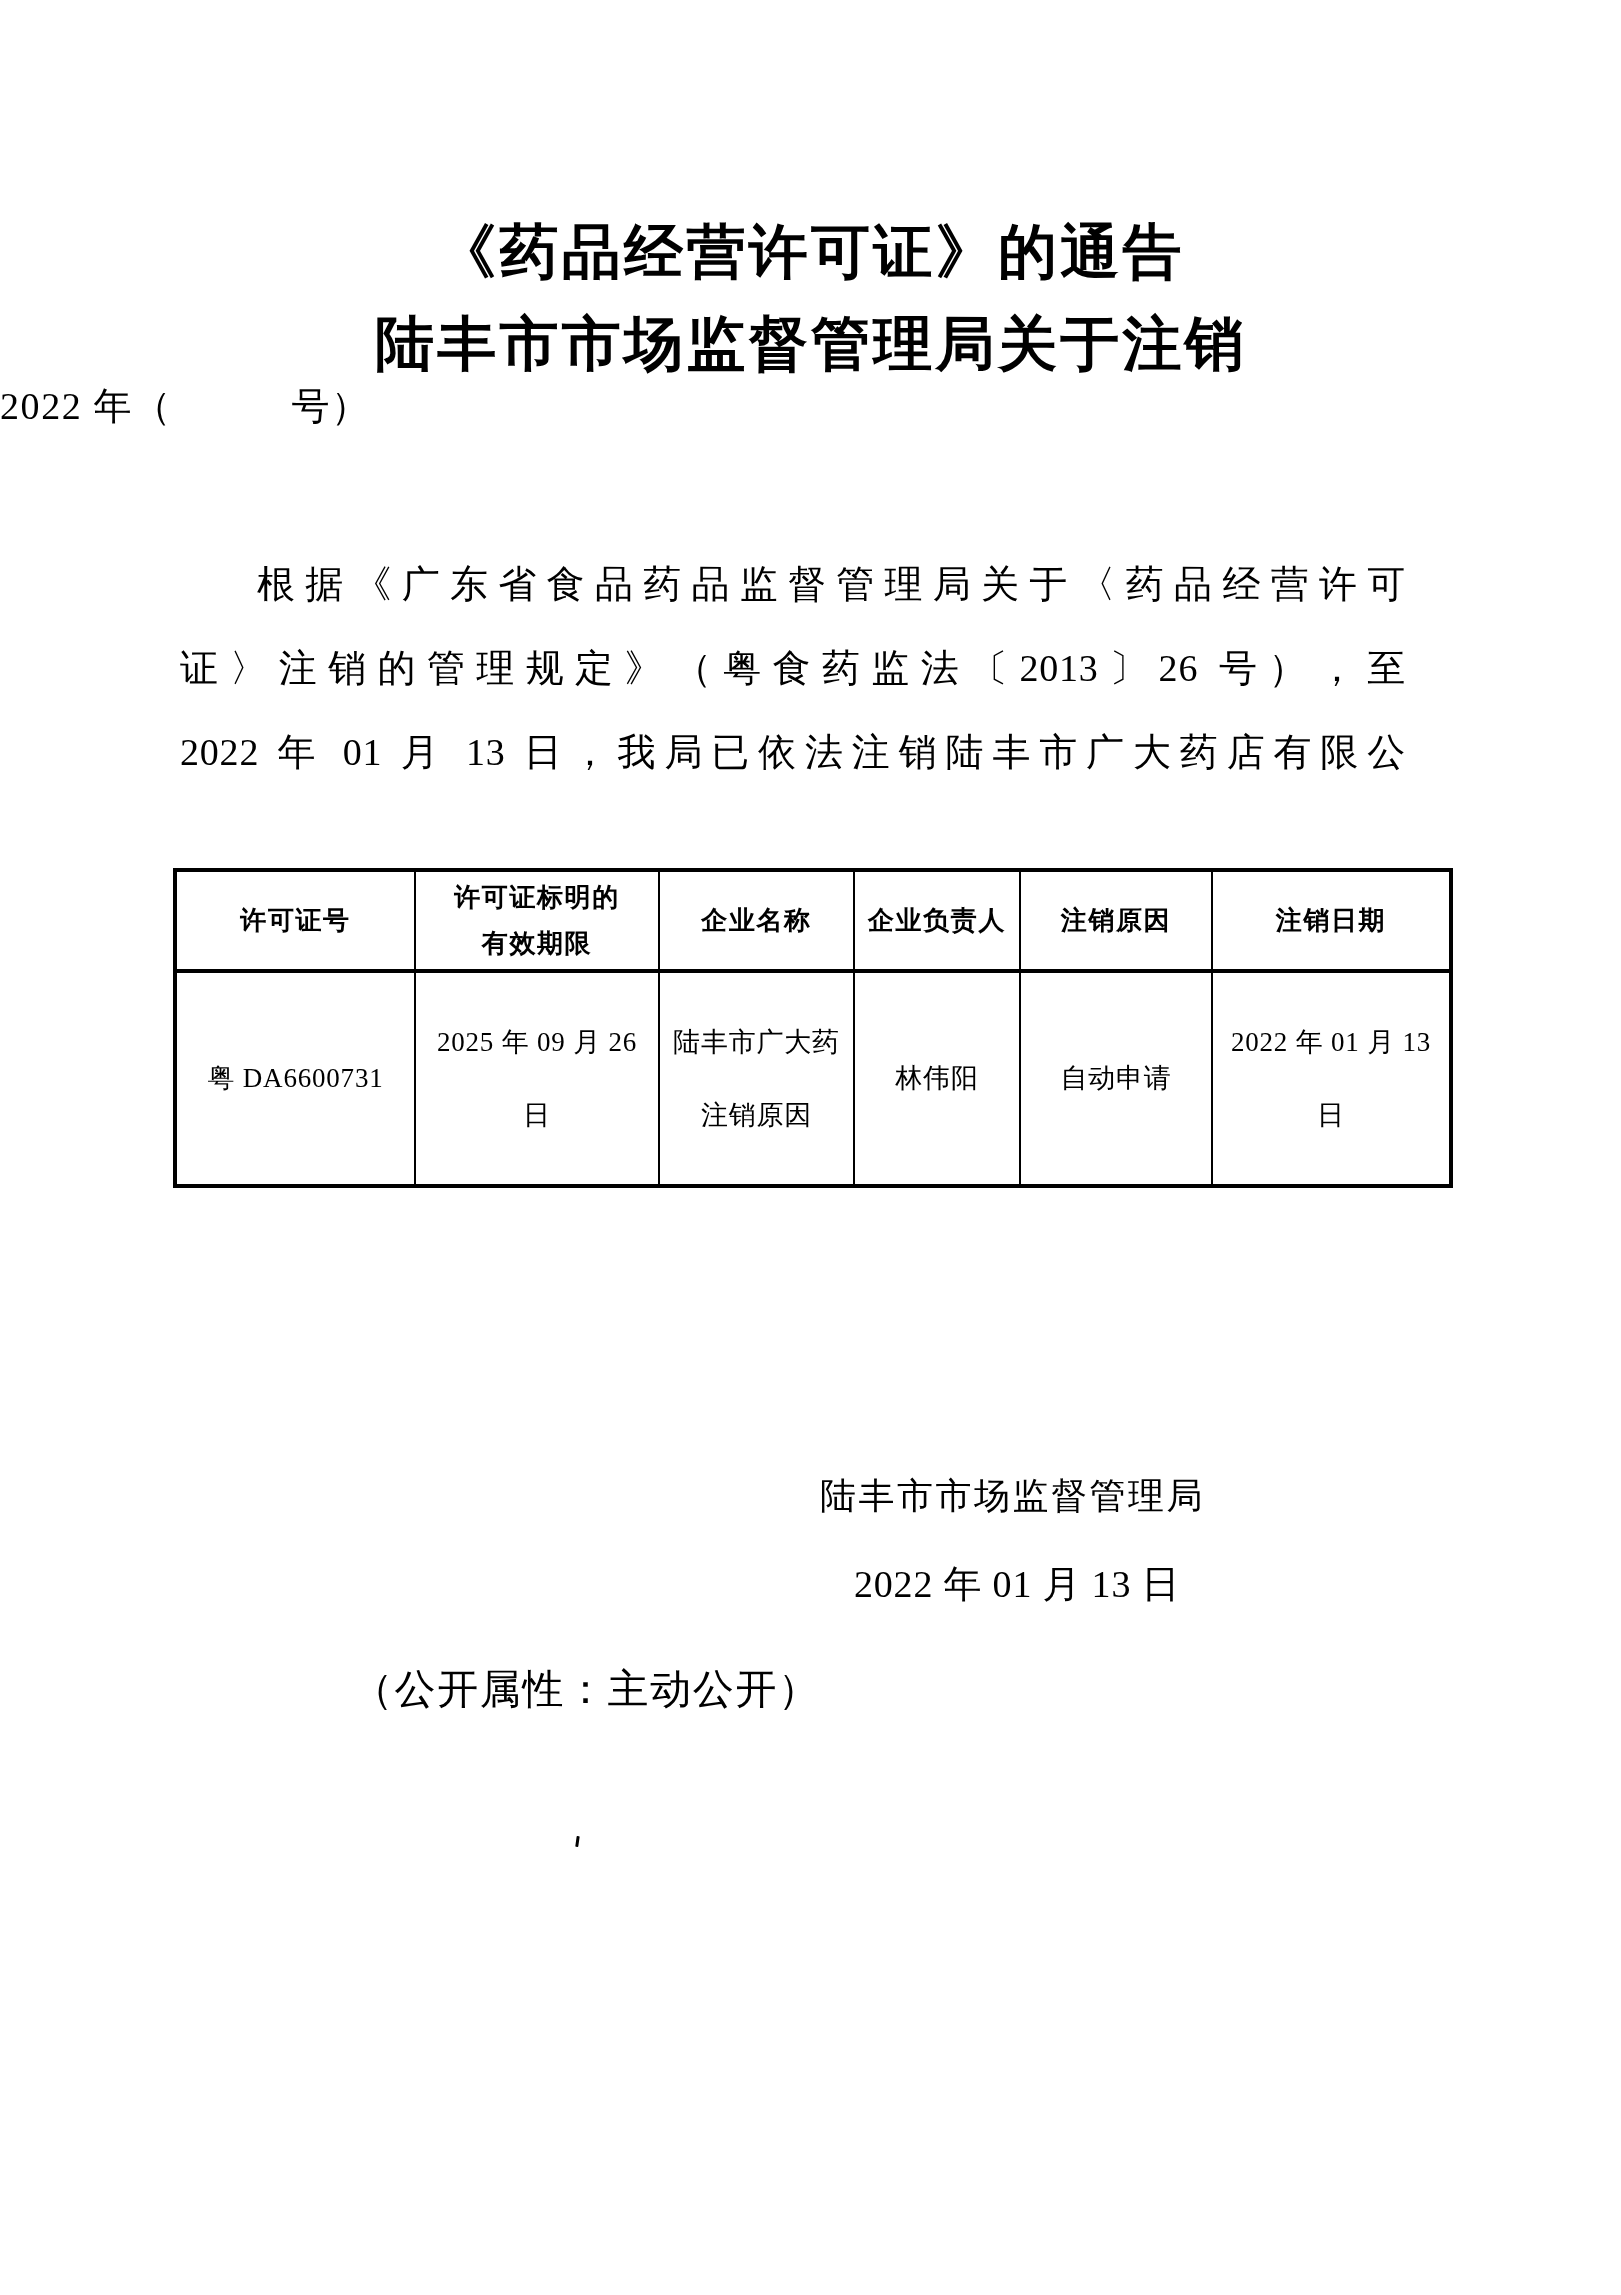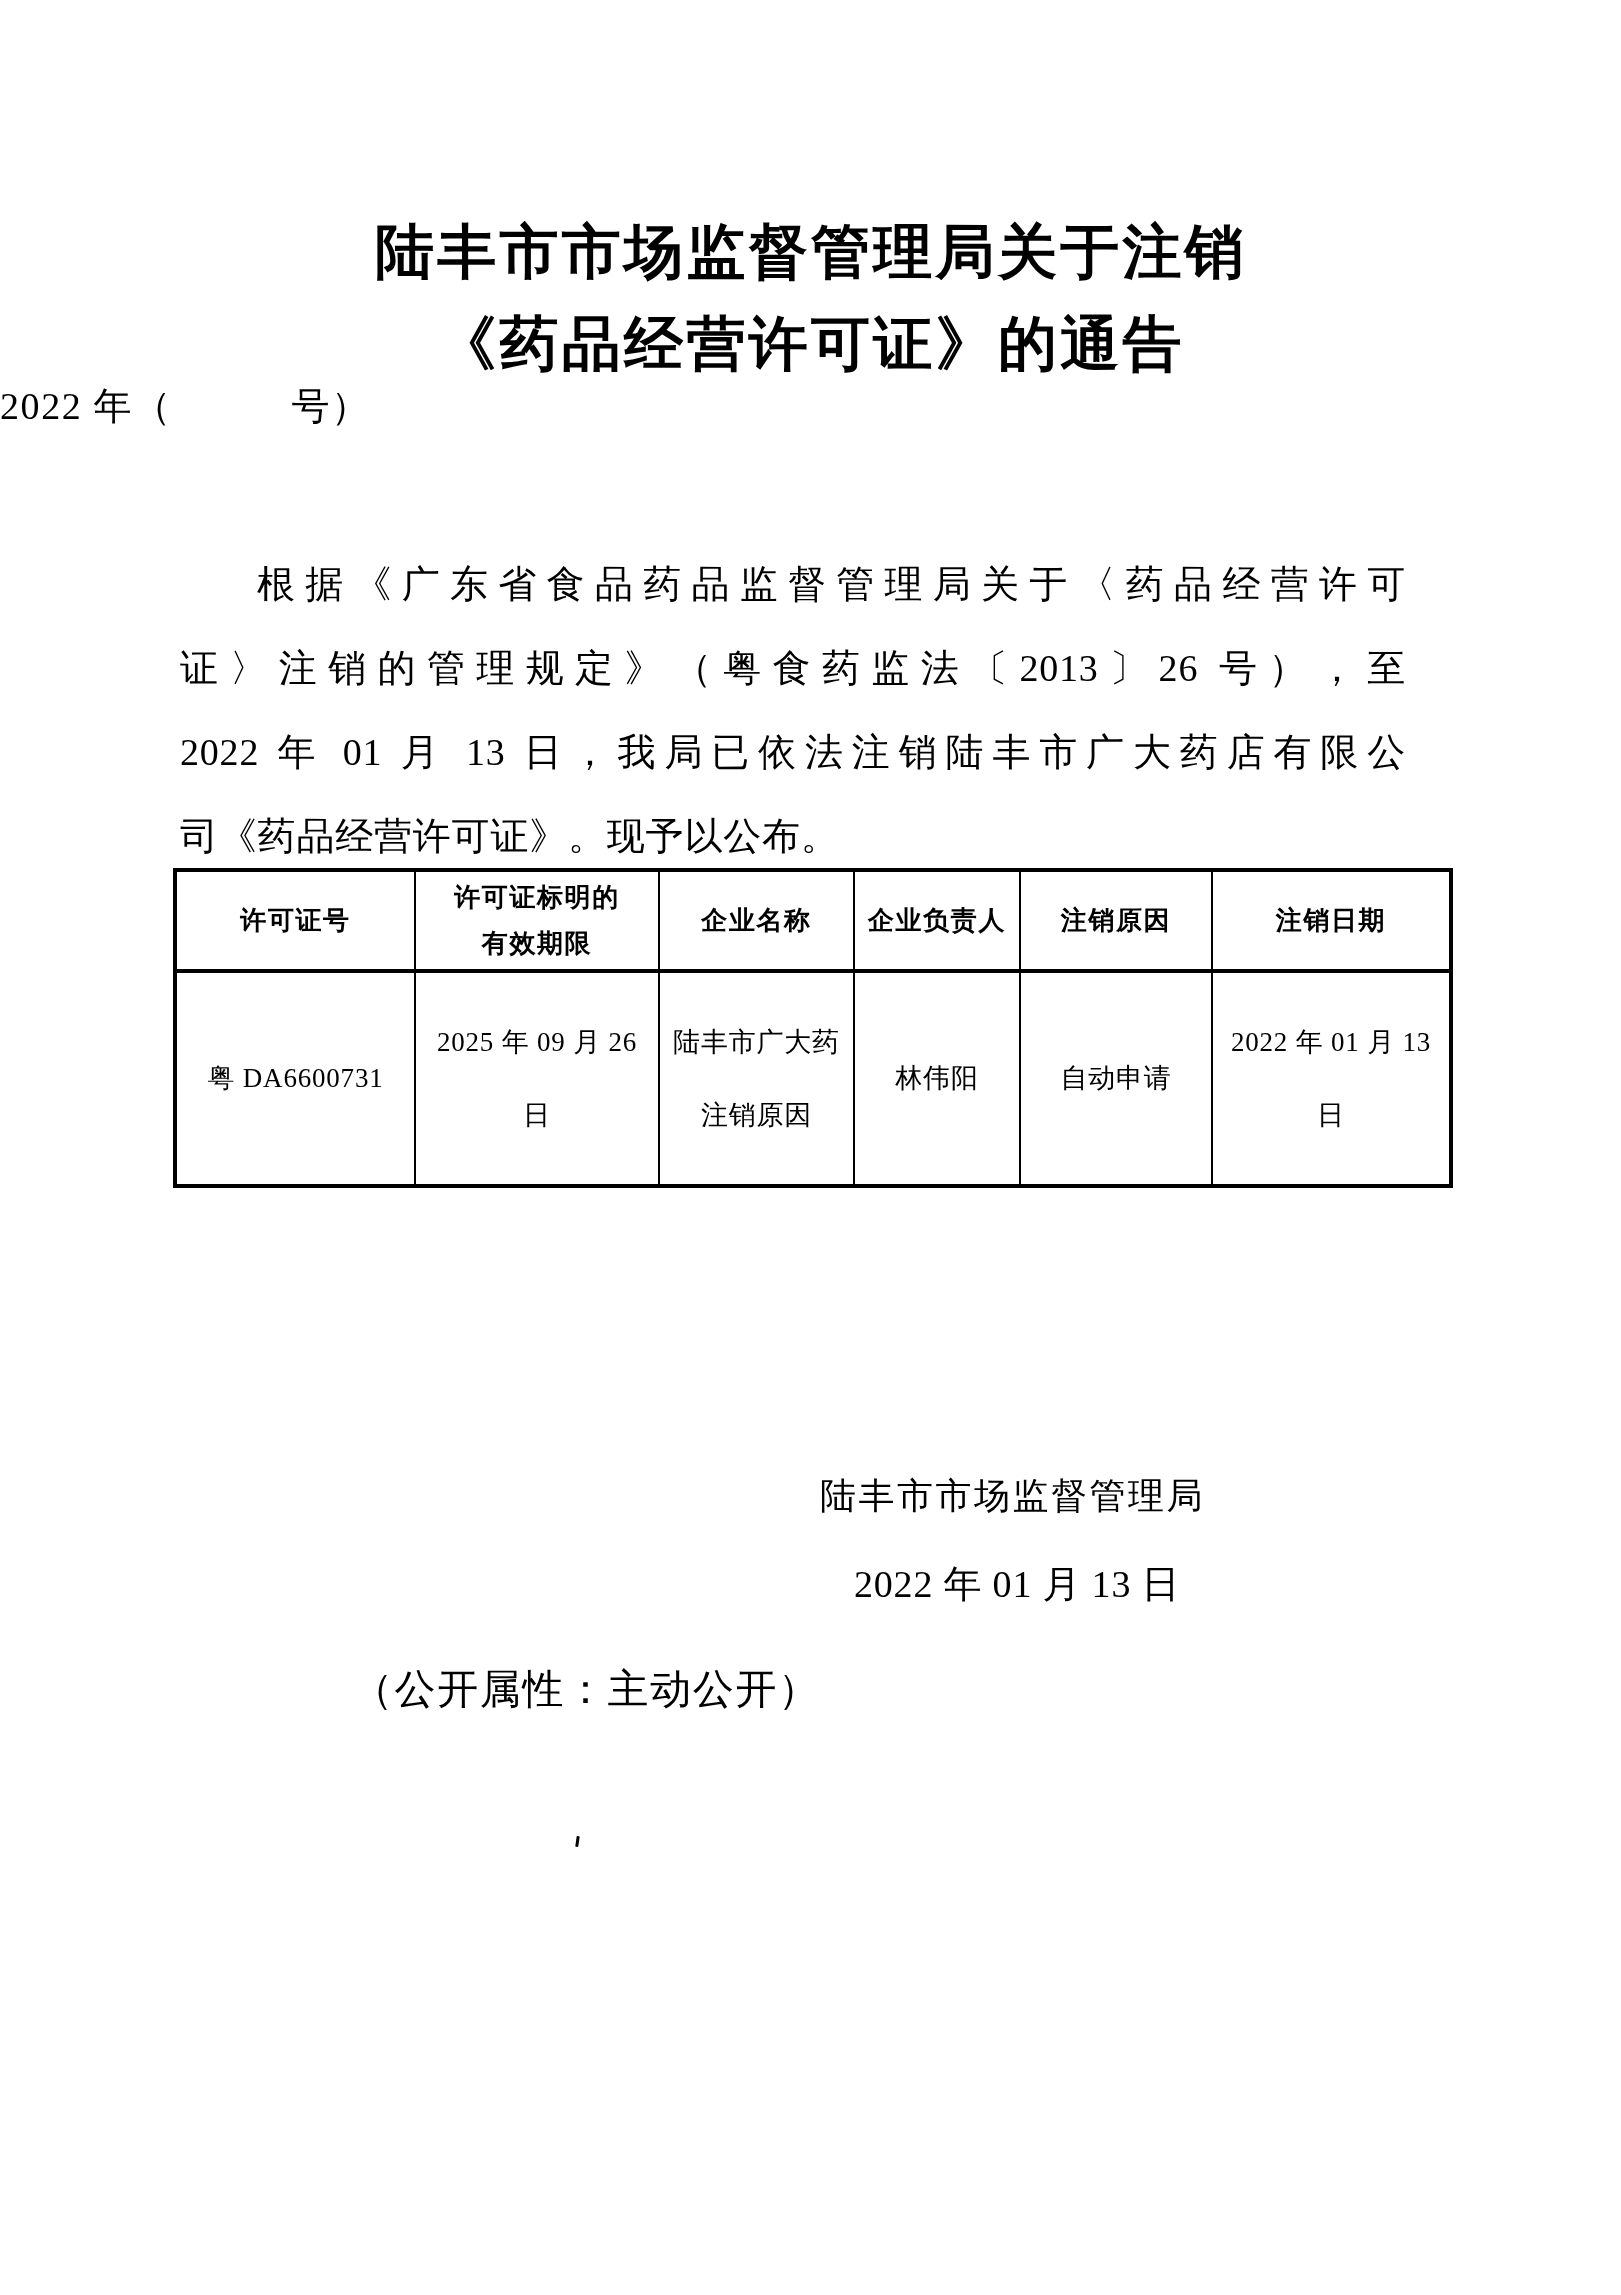--- a/index.html
+++ b/index.html
@@ -111,31 +111,30 @@
     transform: rotate(8deg);
     border-radius: 0.8px;
   }
 </style>
 </head>
 <body>
 
 <div class="page">
 
   <h1 class="title">
+    <span class="title-line">《药品经营许可证》的通告</span>
     <span class="title-line">陆丰市市场监督管理局关于注销</span>
-    <span class="title-line">《药品经营许可证》的通告</span>
   </h1>
 
   <div class="doc-number">2022 年（　　　号）</div>
 
   <div class="body-text">
     <div class="body-line just indent">根据《广东省食品药品监督管理局关于〈药品经营许可</div>
     <div class="body-line just">证〉注销的管理规定》（粤食药监法〔2013〕26 号），至</div>
     <div class="body-line just">2022 年 01 月 13 日，我局已依法注销陆丰市广大药店有限公</div>
-    <div class="body-line">司《药品经营许可证》。现予以公布。</div>
   </div>
 
   <table class="license-table">
     <colgroup>
       <col style="width:240px">
       <col style="width:244px">
       <col style="width:195px">
       <col style="width:166px">
       <col style="width:192px">
       <col style="width:239px">

